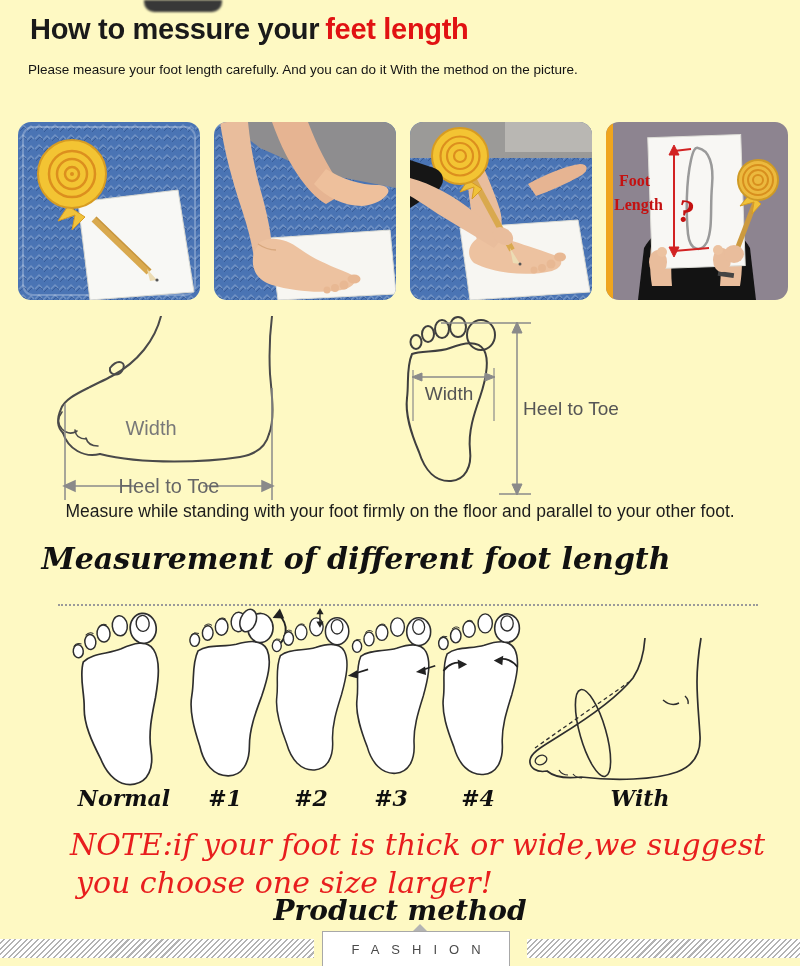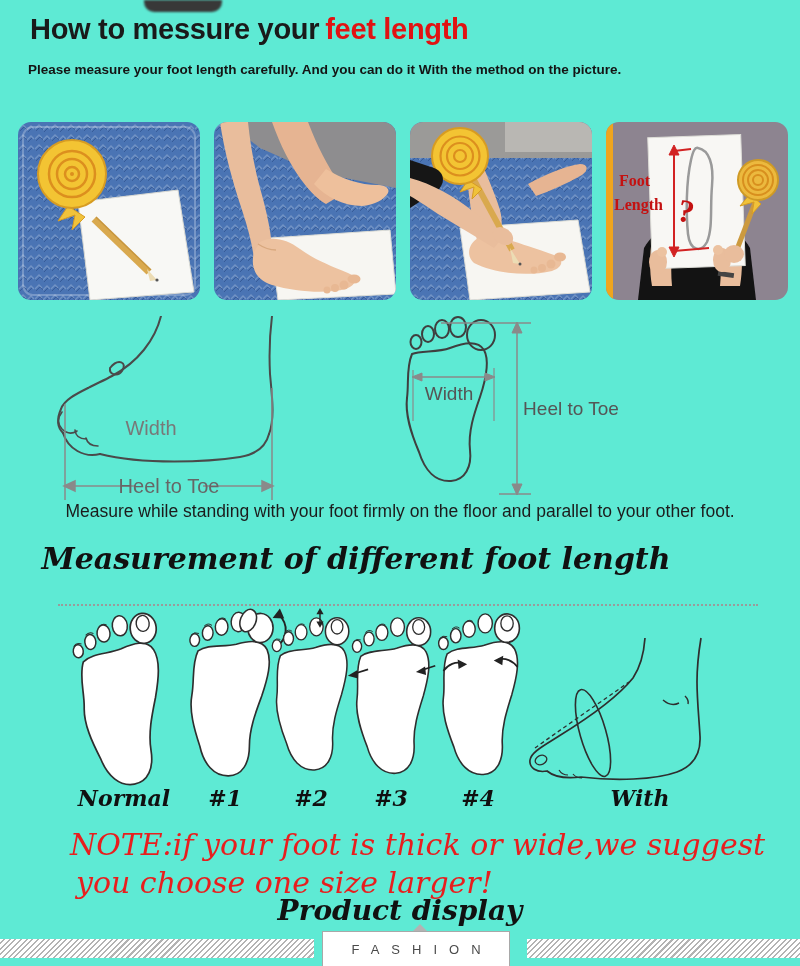--- a/index.html
+++ b/index.html
@@ -1,24 +1,24 @@
 <!DOCTYPE html>
 <html><head>
 <meta charset="utf-8">
 <style>
   html,body{margin:0;padding:0;background:#fff;}
-  .page{position:relative;width:800px;height:966px;background:#5eead4;overflow:hidden;
+  .page{position:relative;width:800px;height:966px;background:#fef9c3;overflow:hidden;
         font-family:"Liberation Sans",sans-serif;}
   .abs{position:absolute;}
   .smudge{left:144px;top:0;width:78px;height:12px;background:#383838;
           border-radius:0 0 10px 10px;filter:blur(1.2px);}
   .title{left:30px;top:13px;font-size:29px;font-weight:bold;color:#1a1a1a;
          letter-spacing:-0.3px;white-space:nowrap;}
   .title .red{color:#e11212;margin-left:6px;}
-  .subtitle{left:28px;top:62px;font-size:13.5px;font-weight:bold;color:#141414;white-space:nowrap;}
+  .subtitle{left:28px;top:62px;font-size:13.5px;font-weight:normal;color:#141414;white-space:nowrap;}
   .photo{top:122px;width:182px;height:188px;}
   .photo svg{display:block;width:182px;height:178px;}
   .p1{left:18px;} .p2{left:214px;} .p3{left:410px;} .p4{left:606px;}
   .diag{display:block;}
   .diag-side{left:48px;top:316px;}
   .diag-print{left:393px;top:313px;}
   .instruction{left:0;top:501px;width:800px;text-align:center;font-size:17.5px;color:#1c1c1c;}
   .heading{left:0;top:541px;width:712px;text-align:center;
            font-family:"DejaVu Serif",serif;font-style:italic;font-weight:bold;
            font-size:30px;color:#111;}
@@ -324,20 +324,20 @@
   <div class="abs flabel" style="left:124px">Normal</div>
   <div class="abs flabel" style="left:225px">#1</div>
   <div class="abs flabel" style="left:311px">#2</div>
   <div class="abs flabel" style="left:391px">#3</div>
   <div class="abs flabel" style="left:478px">#4</div>
   <div class="abs flabel" style="left:640px">With</div>
 
   <div class="abs note-line note2">you choose one size larger!</div>
   <div class="abs note-line note1">NOTE:if your foot is thick or wide,we suggest</div>
 
-  <div class="abs product">Product display</div>
+  <div class="abs product">Product method</div>
 
   <div class="abs hatch hatchL"></div>
   <div class="abs hatch hatchR"></div>
   <div class="abs pointer"></div>
   <div class="abs fashion-box">FASHION</div>
 
 </div>
 
 </body></html>

